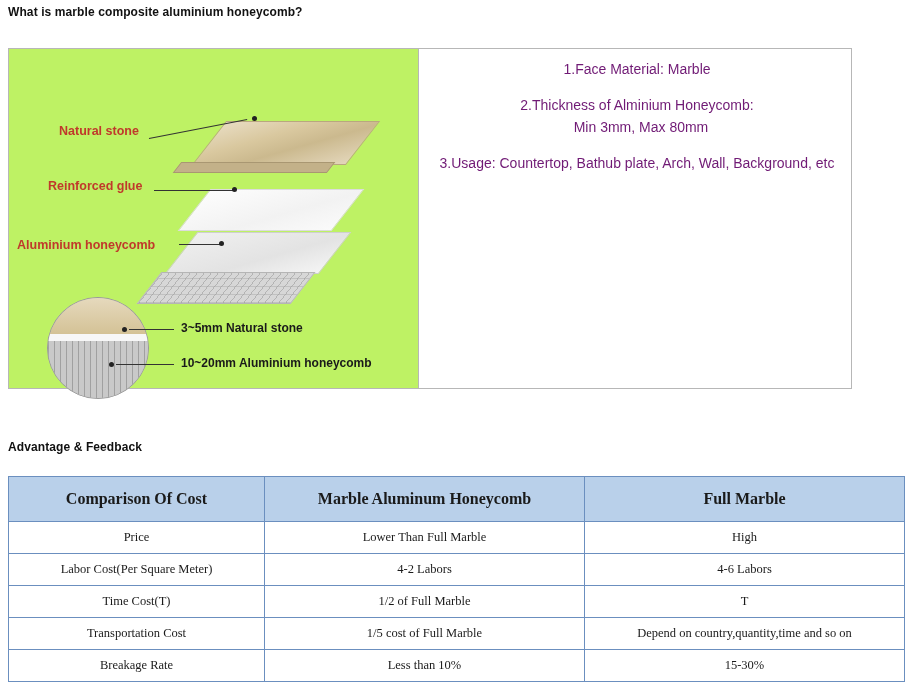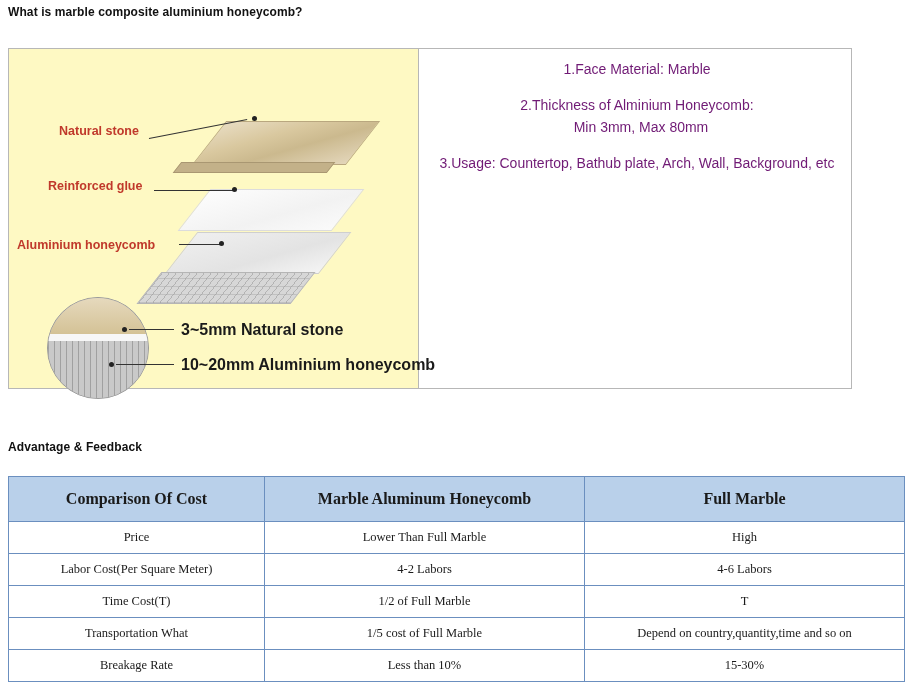--- a/index.html
+++ b/index.html
@@ -43,21 +43,21 @@
     border: 1px solid #b7b7b7;
     box-sizing: border-box;
     display: flex;
   }
   .info-left {
     width: 410px;
     height: 100%;
     border-right: 1px solid #b7b7b7;
     box-sizing: border-box;
     position: relative;
-    background: #fef9c3;
+    background: #bef264;
   }
   .info-right {
     flex: 1;
     height: 100%;
     position: relative;
     padding: 12px 10px 0 12px;
     box-sizing: border-box;
   }
   .feature-heading {
     font-size: 17px;
@@ -83,21 +83,21 @@
   .lbl {
     position: absolute;
     color: #c0392b;
     font-size: 12.5px;
     font-weight: bold;
     white-space: nowrap;
   }
   .lbl-black {
     position: absolute;
     color: #1a1a1a;
-    font-size: 16px;
+    font-size: 12px;
     font-weight: bold;
     white-space: nowrap;
   }
   .leader {
     position: absolute;
     height: 1px;
     background: #333;
   }
   .dot {
     position: absolute;
@@ -305,21 +305,21 @@
         <td>Labor Cost(Per Square Meter)</td>
         <td>4-2 Labors</td>
         <td>4-6 Labors</td>
       </tr>
       <tr>
         <td>Time Cost(T)</td>
         <td>1/2 of Full Marble</td>
         <td>T</td>
       </tr>
       <tr>
-        <td>Transportation What</td>
+        <td>Transportation Cost</td>
         <td>1/5 cost of Full Marble</td>
         <td>Depend on country,quantity,time and so on</td>
       </tr>
       <tr>
         <td>Breakage Rate</td>
         <td>Less than 10%</td>
         <td>15-30%</td>
       </tr>
     </tbody>
   </table>

